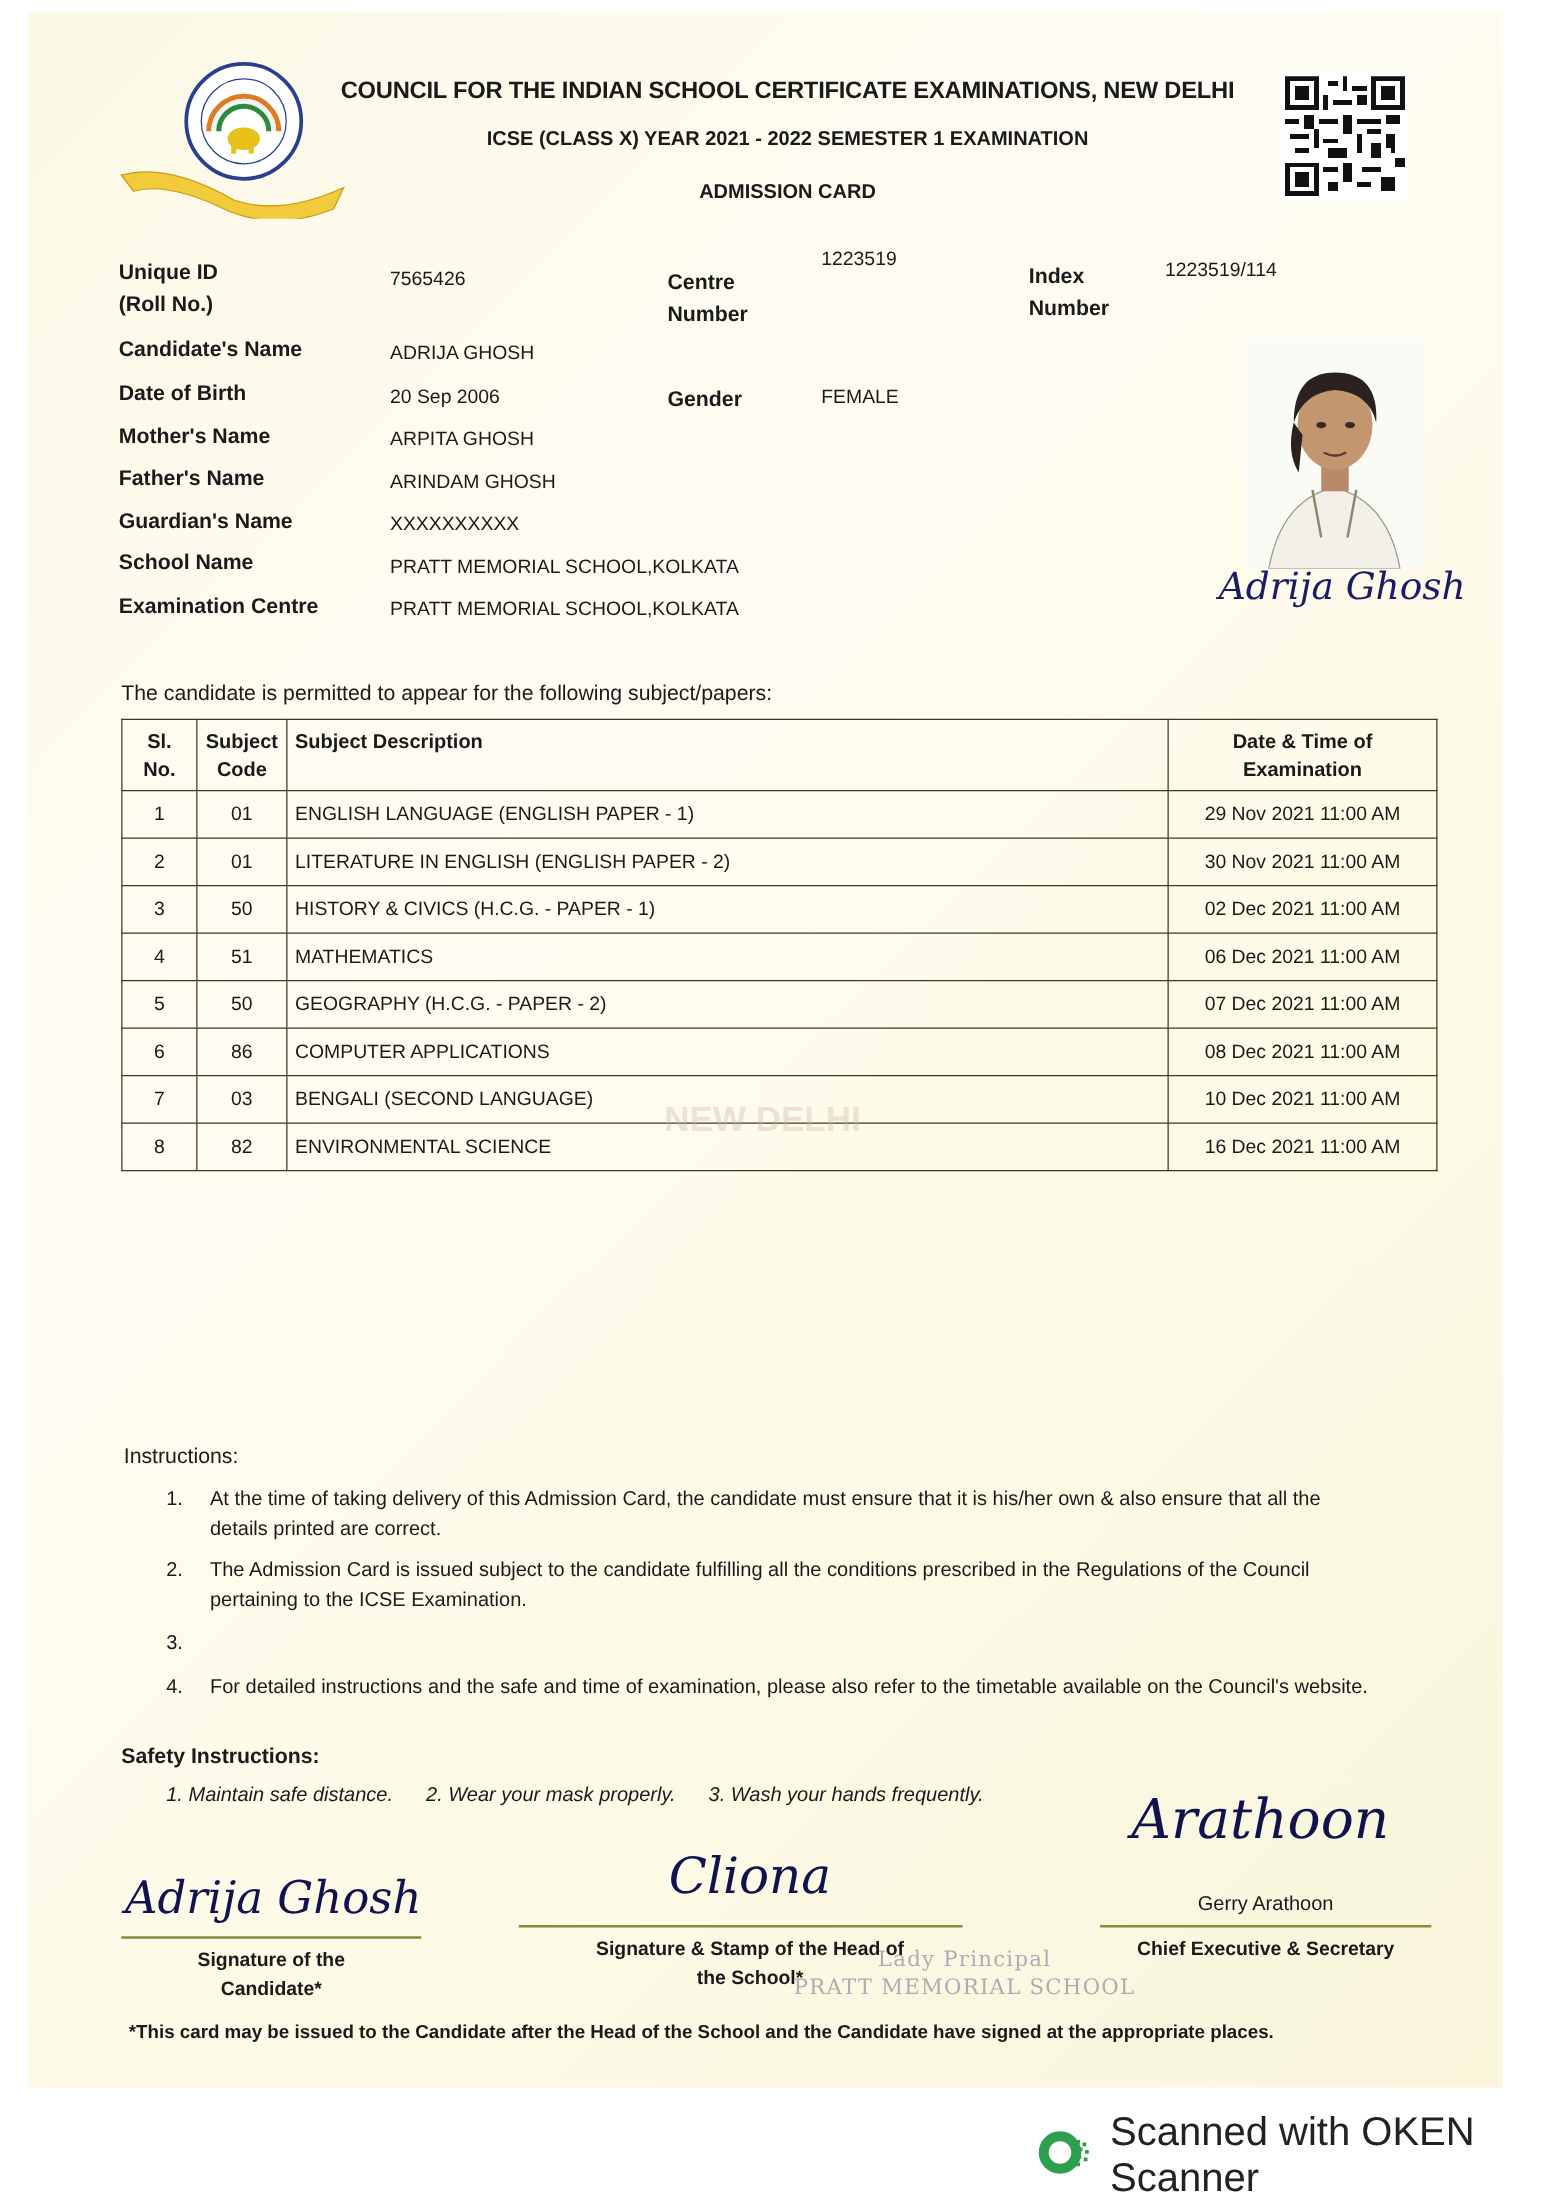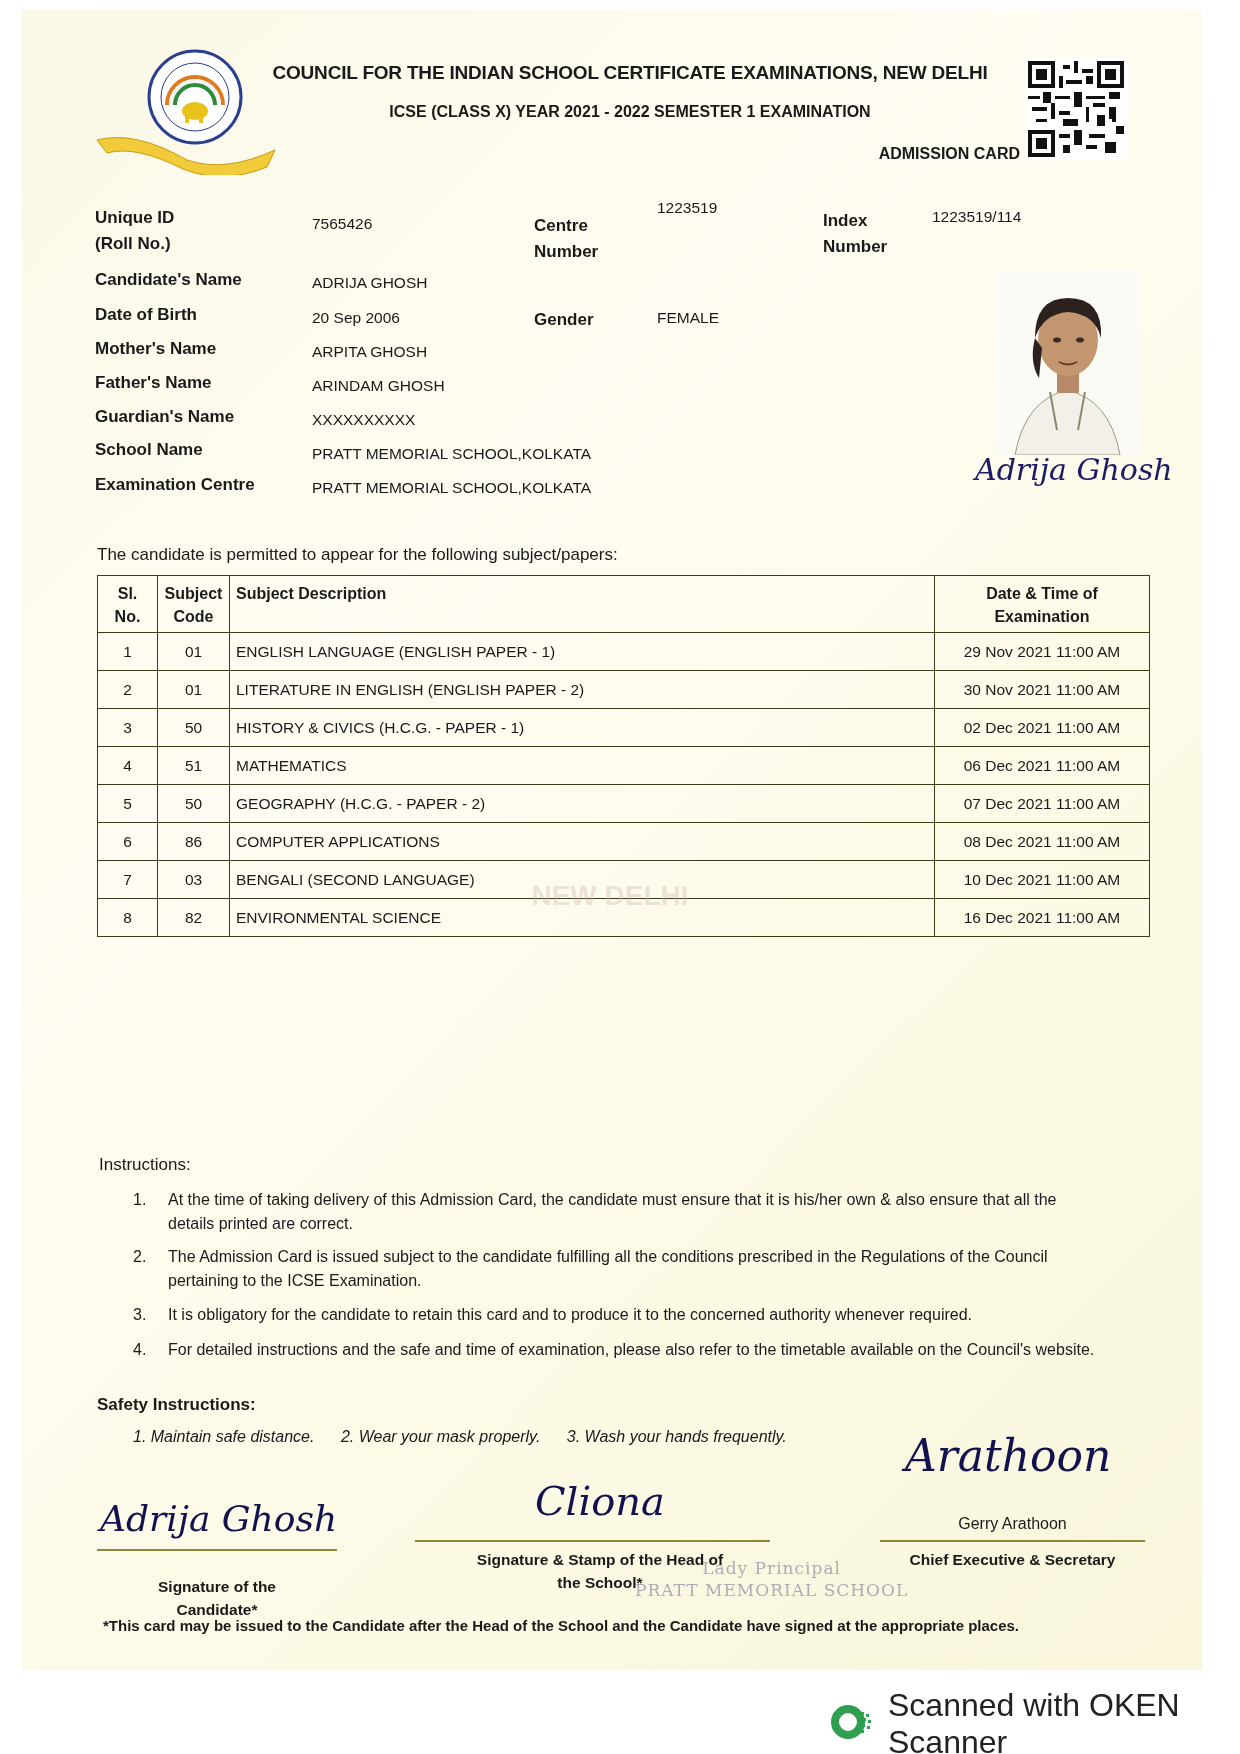--- a/index.html
+++ b/index.html
@@ -9,21 +9,21 @@
   .page {
     position: absolute; left: 22px; top: 10px; width: 1180px; height: 1660px;
     background: linear-gradient(135deg, #fbf8e6 0%, #fffdf3 35%, #fdfae8 60%, #f9f6dc 100%);
   }
   .abs { position: absolute; }
 
   
   .logo { left: 95px; top: 45px; width: 185px; height: 130px; }
   .title1 { left: 240px; top: 62px; width: 780px; text-align: center; font-size: 19px; font-weight: bold; letter-spacing: -0.2px; }
   .title2 { left: 240px; top: 103px; width: 780px; text-align: center; font-size: 16px; font-weight: bold; }
-  .title3 { left: 240px; top: 145px; width: 780px; text-align: right; font-size: 16px; font-weight: bold; }
+  .title3 { left: 240px; top: 145px; width: 780px; text-align: center; font-size: 16px; font-weight: bold; }
   .qr { left: 1025px; top: 58px; width: 102px; height: 102px; background: #fff; padding: 3px; }
 
   
   .lbl { font-weight: bold; font-size: 17px; line-height: 26px; }
   .val { font-size: 15.5px; line-height: 26px; }
 
   .photo { left: 995px; top: 270px; width: 145px; height: 185px; }
   .photo-sign { left: 975px; top: 452px; font-family: "DejaVu Serif", serif; font-style: italic; font-size: 30px; color: #1b1b66; }
 
   .permit { left: 97px; top: 545px; font-size: 17px; }
@@ -263,37 +263,36 @@
 <div class="abs instr" style="top:1188px;">
   <span class="n">1.</span>
     <span>At the time of taking delivery of this Admission Card, the candidate must ensure that it is his/her own &amp; also ensure that all the details printed are correct.</span>
 </div>
 <div class="abs instr" style="top:1245px;">
   <span class="n">2.</span>
     <span>The Admission Card is issued subject to the candidate fulfilling all the conditions prescribed in the Regulations of the Council pertaining to the ICSE Examination.</span>
 </div>
 <div class="abs instr" style="top:1303px;">
   <span class="n">3.</span>
-    <span>It is obligatory for the candidate to retain this card and to produce it to the concerned authority whenever required.</span>
 </div>
 <div class="abs instr" style="top:1338px;">
   <span class="n">4.</span>
     <span>For detailed instructions and the safe and time of examination, please also refer to the timetable available on the Council's website.</span>
 </div>
 
 <div class="abs safety-h">Safety Instructions:</div>
 <div class="abs safety">
   <span>1.  Maintain safe distance.</span>
   <span>2.  Wear your mask properly.</span>
   <span>3.  Wash your hands frequently.</span>
 </div>
 
 <div class="abs sig-script" style="left:100px;top:1498px;font-size:36px;">Adrija  Ghosh</div>
 <div class="abs sig-line" style="left:97px;top:1549px;width:240px;"></div>
-<div class="abs sig-lbl" style="left:97px;top:1557px;width:240px;margin-top:18px;">
+<div class="abs sig-lbl" style="left:97px;top:1557px;width:240px;">
   <div>Signature of the</div>
     <div>Candidate*</div>
 </div>
 
 <div class="abs sig-script" style="left:535px;top:1478px;font-size:40px;">Cliona</div>
 <div class="abs sig-line" style="left:415px;top:1540px;width:355px;"></div>
 <div class="abs sig-lbl" style="left:440px;top:1548px;width:320px;">
   <div>Signature &amp; Stamp of the Head of</div>
     <div>the School*</div>
 </div>

